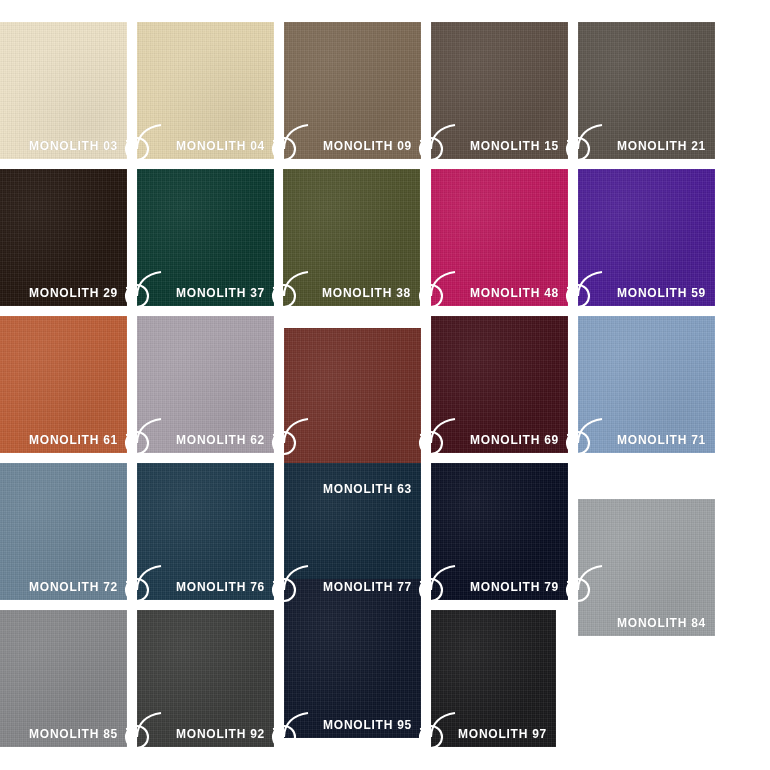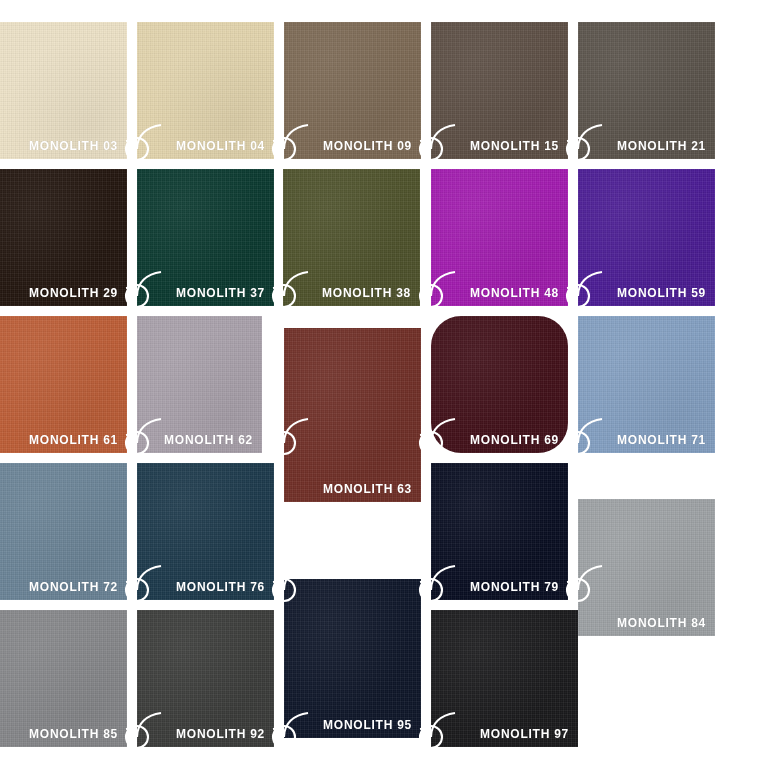--- a/index.html
+++ b/index.html
@@ -110,77 +110,81 @@
       <div class="swatch-label">MONOLITH 29</div>
     </div>
     <div class="swatch-tile" style="left: 137px; top: 169px; width: 137px; height: 137px; background: rgb(11, 58, 48);">
       <div class="texture"></div>
       <div class="swatch-label">MONOLITH 37</div>
     </div>
     <div class="swatch-tile" style="left: 283px; top: 169px; width: 137px; height: 137px; background: rgb(79, 83, 44);">
       <div class="texture"></div>
       <div class="swatch-label">MONOLITH 38</div>
     </div>
-    <div class="swatch-tile" style="left: 431px; top: 169px; width: 137px; height: 137px; background: #a21caf;">
+    <div class="swatch-tile" style="left: 431px; top: 169px; width: 137px; height: 137px; background: #be185d;">
       <div class="texture"></div>
       <div class="swatch-label">MONOLITH 48</div>
     </div>
     <div class="swatch-tile" style="left: 578px; top: 169px; width: 137px; height: 137px; background: #4c1d95;">
       <div class="texture"></div>
       <div class="swatch-label">MONOLITH 59</div>
     </div>
     <div class="swatch-tile" style="left: -10px; top: 316px; width: 137px; height: 137px; background: rgb(189, 94, 55);">
       <div class="texture"></div>
       <div class="swatch-label">MONOLITH 61</div>
     </div>
-    <div class="swatch-tile" style="left: 137px; top: 316px; width: 125px; height: 137px; background: rgb(169, 161, 171);">
+    <div class="swatch-tile" style="left: 137px; top: 316px; width: 137px; height: 137px; background: rgb(169, 161, 171);">
       <div class="texture"></div>
       <div class="swatch-label">MONOLITH 62</div>
     </div>
     <div class="swatch-tile" style="left: 284px; top: 328px; width: 137px; height: 174px; background: rgb(113, 48, 40);">
       <div class="texture"></div>
       <div class="swatch-label">MONOLITH 63</div>
     </div>
-    <div class="swatch-tile" style="left: 431px; top: 316px; width: 137px; height: 137px; background: rgb(67, 17, 26); border-radius: 30px;">
+    <div class="swatch-tile" style="left: 431px; top: 316px; width: 137px; height: 137px; background: rgb(67, 17, 26);">
       <div class="texture"></div>
       <div class="swatch-label">MONOLITH 69</div>
     </div>
     <div class="swatch-tile" style="left: 578px; top: 316px; width: 137px; height: 137px; background: rgb(132, 160, 194);">
       <div class="texture"></div>
       <div class="swatch-label">MONOLITH 71</div>
     </div>
     <div class="swatch-tile" style="left: -10px; top: 463px; width: 137px; height: 137px; background: rgb(107, 132, 151);">
       <div class="texture"></div>
       <div class="swatch-label">MONOLITH 72</div>
     </div>
     <div class="swatch-tile" style="left: 137px; top: 463px; width: 137px; height: 137px; background: rgb(29, 58, 76);">
       <div class="texture"></div>
       <div class="swatch-label">MONOLITH 76</div>
     </div>
+    <div class="swatch-tile" style="left: 284px; top: 463px; width: 137px; height: 137px; background: rgb(18, 41, 59);">
+      <div class="texture"></div>
+      <div class="swatch-label">MONOLITH 77</div>
+    </div>
     <div class="swatch-tile" style="left: 431px; top: 463px; width: 137px; height: 137px; background: rgb(9, 14, 34);">
       <div class="texture"></div>
       <div class="swatch-label">MONOLITH 79</div>
     </div>
     <div class="swatch-tile" style="left: 578px; top: 463px; width: 137px; height: 137px; background: rgb(158, 162, 165); margin-top: 36px;">
       <div class="texture"></div>
       <div class="swatch-label">MONOLITH 84</div>
     </div>
     <div class="swatch-tile" style="left: -10px; top: 610px; width: 137px; height: 137px; background: rgb(134, 135, 138);">
       <div class="texture"></div>
       <div class="swatch-label">MONOLITH 85</div>
     </div>
     <div class="swatch-tile" style="left: 137px; top: 610px; width: 137px; height: 137px; background: rgb(60, 61, 59);">
       <div class="texture"></div>
       <div class="swatch-label">MONOLITH 92</div>
     </div>
     <div class="swatch-tile" style="left: 284px; top: 579px; width: 137px; height: 159px; background: #0f172a;">
       <div class="texture"></div>
       <div class="swatch-label">MONOLITH 95</div>
     </div>
-    <div class="swatch-tile" style="left: 431px; top: 610px; width: 147px; height: 137px; background: rgb(27, 27, 29);">
+    <div class="swatch-tile" style="left: 431px; top: 610px; width: 125px; height: 137px; background: rgb(27, 27, 29);">
       <div class="texture"></div>
       <div class="swatch-label">MONOLITH 97</div>
     </div>
     <div class="swirl-motif" style="left: 123px; top: 121px;">
       <svg viewBox="0 0 42 42" xmlns="http://www.w3.org/2000/svg">
         <g fill="none" stroke="#ffffff" stroke-width="2.1">
           <circle cx="14" cy="28" r="11"></circle>
           <path d="M14 28 C14 14, 24 6, 38 4"></path>
           <path d="M3 20 C9 19, 14 22, 14 28"></path>
         </g>

